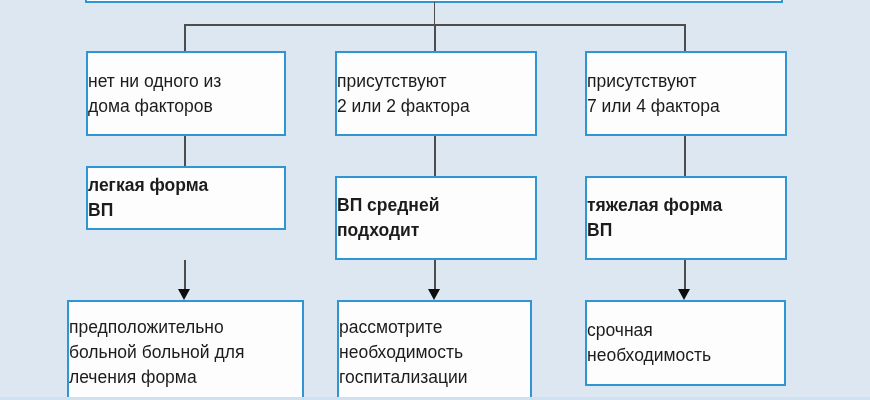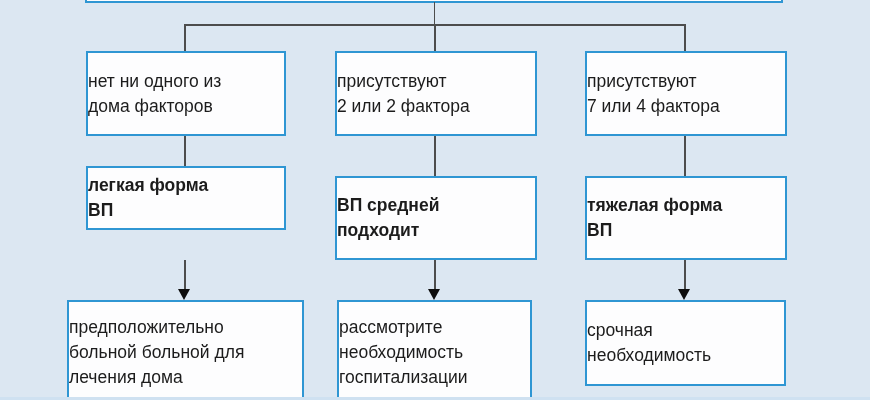--- a/index.html
+++ b/index.html
@@ -91,21 +91,21 @@
   <div class="vline" style="left:184px;top:260px;height:31px;"></div>
   <div class="arrowhead" style="left:178.25px;top:289px;"></div>
   <div class="vline" style="left:434px;top:260px;height:31px;"></div>
   <div class="arrowhead" style="left:428.25px;top:289px;"></div>
   <div class="vline" style="left:684px;top:260px;height:31px;"></div>
   <div class="arrowhead" style="left:678.25px;top:289px;"></div>
 
   <div class="box top-align" style="left:67px;top:300px;width:237px;height:112px;">
     <div>предположительно</div>
     <div>больной больной для</div>
-    <div>лечения дома</div>
+    <div>лечения форма</div>
   </div>
   <div class="box top-align" style="left:337px;top:300px;width:195px;height:112px;">
     <div>рассмотрите</div>
     <div>необходимость</div>
     <div>госпитализации</div>
   </div>
   <div class="box" style="left:585px;top:300px;width:201px;height:86px;">
     <div>срочная</div>
     <div>необходимость</div>
   </div>

